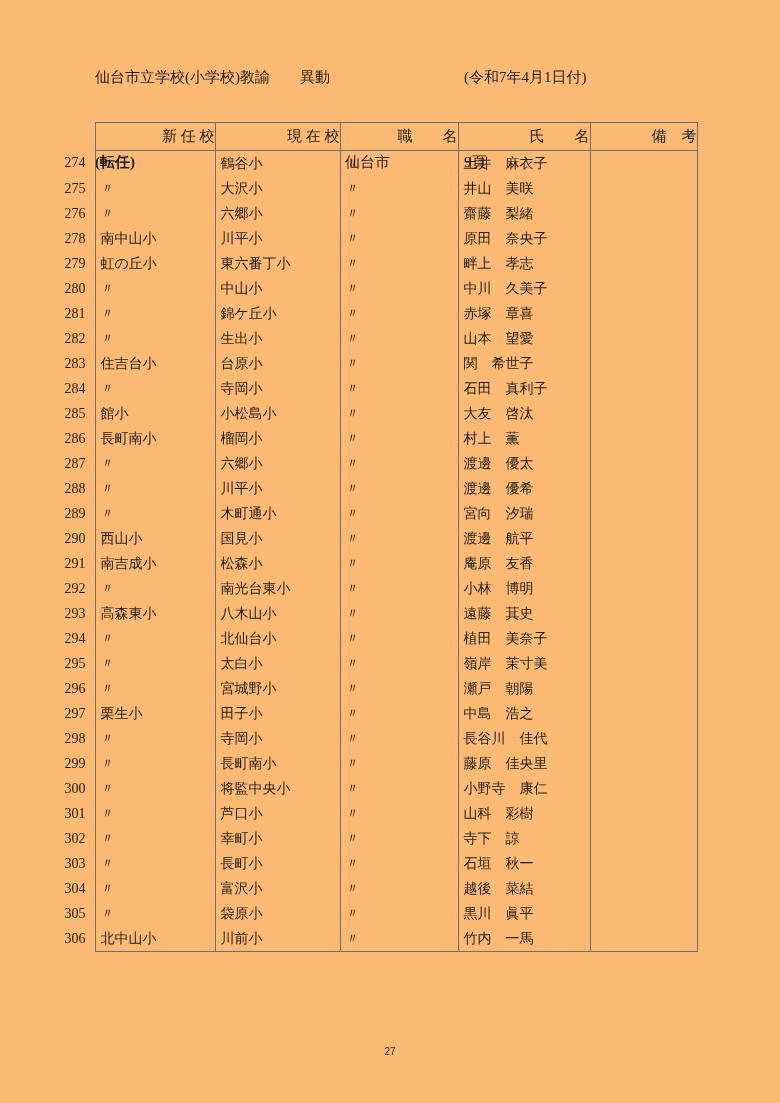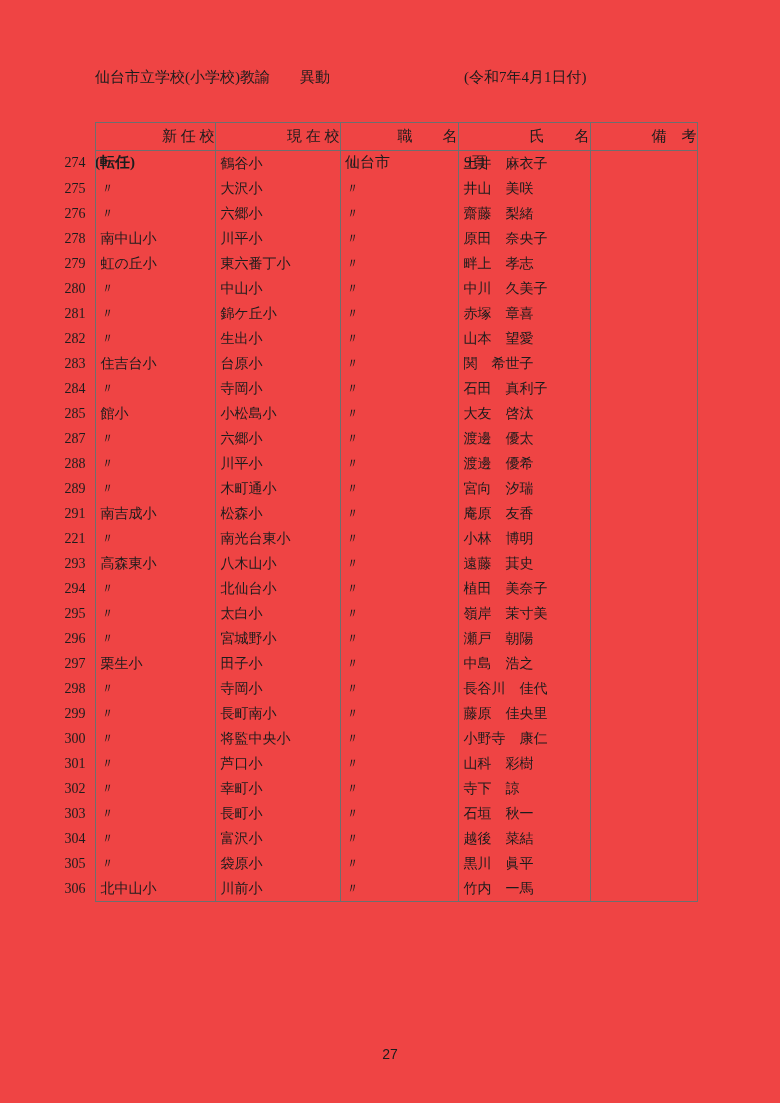--- a/index.html
+++ b/index.html
@@ -11,21 +11,21 @@
     width: 780px;
     height: 1103px;
     font-family: "Liberation Serif", "DejaVu Serif", serif;
     color: #1c1c1c;
     position: relative;
     overflow: hidden;
   }
   .page {
     position: absolute;
     inset: 0;
-    background: #ef4444;
+    background: #fdba74;
   }
   .doc-title-line {
     position: absolute;
     top: 68px;
     left: 0;
     width: 100%;
     height: 20px;
     font-size: 15px;
   }
   .title-left  { position: absolute; left: 95px;  white-space: pre; }
@@ -92,21 +92,21 @@
   }
   table.roster tbody tr:last-child td { border-bottom: 1px solid #6e6e6e; }
   table.roster tbody tr:last-child td.num-cell { border-bottom: none; }
 
   .page-footer {
     position: absolute;
     top: 1046px;
     left: 0;
     width: 780px;
     text-align: center;
-    font-size: 14px;
+    font-size: 10px;
     font-family: "Liberation Sans", "DejaVu Sans", sans-serif;
   }
 </style>
 </head>
 <body>
 
 <div class="page">
 
   <div class="doc-title-line">
     <span class="title-left">仙台市立学校(小学校)教諭　　異動</span>
@@ -233,20 +233,28 @@
 
     <tr>
       <td class="num-cell">285</td>
       <td>館小</td>
       <td>小松島小</td>
       <td>〃</td>
       <td>大友　啓汰</td>
       <td></td>
     </tr>
 
+    <tr>
+      <td class="num-cell">286</td>
+      <td>長町南小</td>
+      <td>榴岡小</td>
+      <td>〃</td>
+      <td>村上　薫</td>
+      <td></td>
+    </tr>
 
     <tr>
       <td class="num-cell">287</td>
       <td>〃</td>
       <td>六郷小</td>
       <td>〃</td>
       <td>渡邊　優太</td>
       <td></td>
     </tr>
 
@@ -261,32 +269,40 @@
 
     <tr>
       <td class="num-cell">289</td>
       <td>〃</td>
       <td>木町通小</td>
       <td>〃</td>
       <td>宮向　汐瑞</td>
       <td></td>
     </tr>
 
+    <tr>
+      <td class="num-cell">290</td>
+      <td>西山小</td>
+      <td>国見小</td>
+      <td>〃</td>
+      <td>渡邊　航平</td>
+      <td></td>
+    </tr>
 
     <tr>
       <td class="num-cell">291</td>
       <td>南吉成小</td>
       <td>松森小</td>
       <td>〃</td>
       <td>庵原　友香</td>
       <td></td>
     </tr>
 
     <tr>
-      <td class="num-cell">221</td>
+      <td class="num-cell">292</td>
       <td>〃</td>
       <td>南光台東小</td>
       <td>〃</td>
       <td>小林　博明</td>
       <td></td>
     </tr>
 
     <tr>
       <td class="num-cell">293</td>
       <td>高森東小</td>

